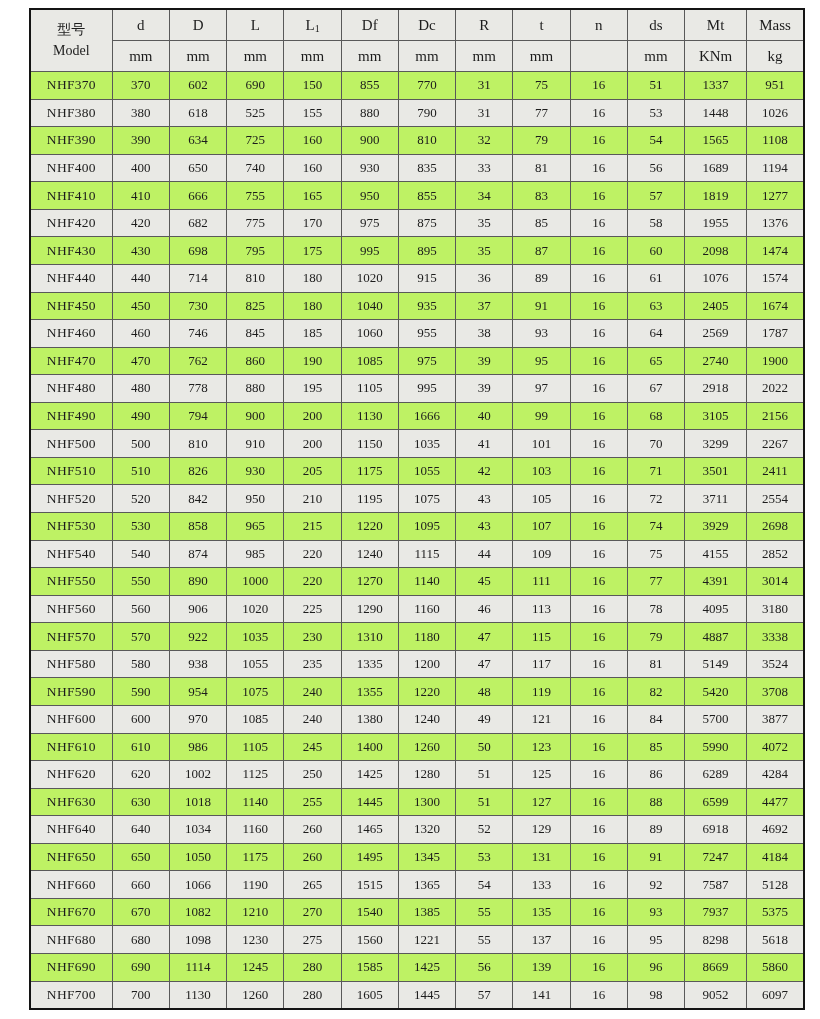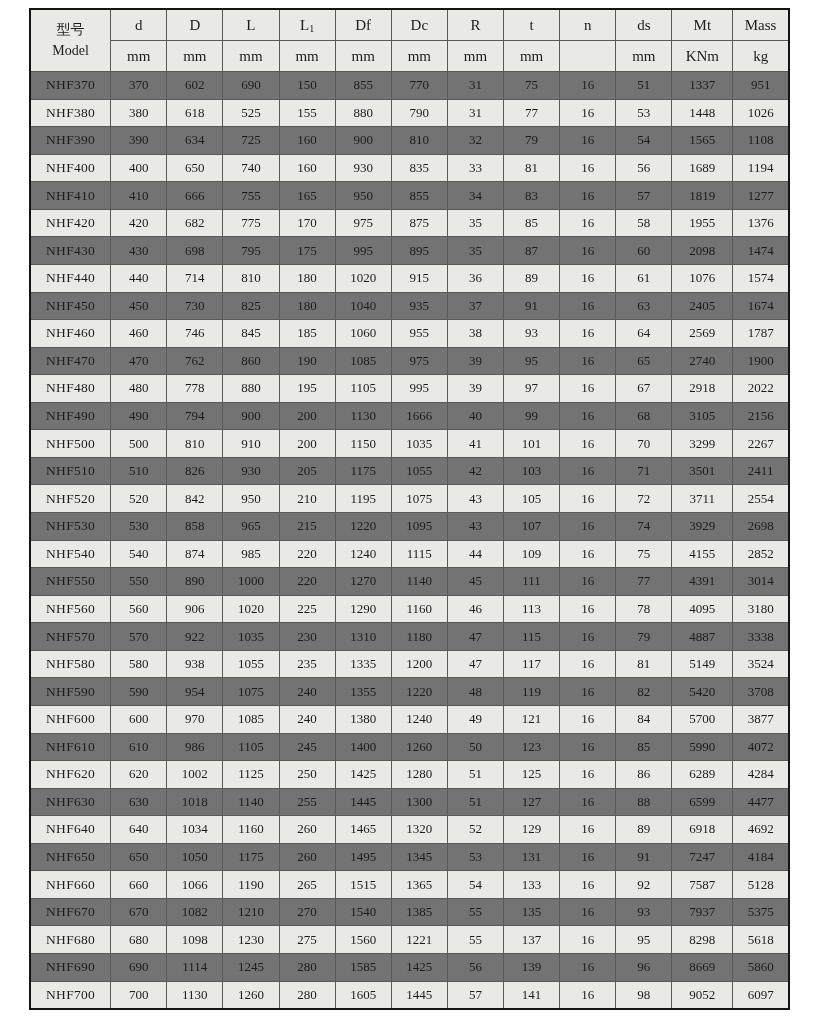--- a/index.html
+++ b/index.html
@@ -4,21 +4,21 @@
 <style>
   html, body {
     margin: 0;
     padding: 0;
     background: #ffffff;
   }
   .page {
     width: 820px;
     height: 1019px;
     box-sizing: border-box;
-    padding: 8px 30px 8px 29px;
+    padding: 8px 15px 8px 29px;
     background: #ffffff;
   }
   table.spec-table {
     width: 100%;
     height: 1002px;
     border-collapse: collapse;
     table-layout: fixed;
     border: 2px solid #141414;
     font-family: "Liberation Serif", "DejaVu Serif", serif;
     color: #1c1c1c;
@@ -44,21 +44,21 @@
   }
   .spec-table tbody th {
     font-size: 13.5px;
     letter-spacing: 0.3px;
   }
   .spec-table tbody td {
     font-size: 13px;
   }
   .spec-table tbody tr {
     height: 27px;
-    background: #737373;
+    background: #bef264;
   }
   .spec-table tbody tr:nth-child(even) {
     background: #e9e9e5;
   }
   .spec-table sub {
     font-size: 10px;
     vertical-align: -2px;
     line-height: 0;
   }
   col.model-col  { width: 10.6%; }

